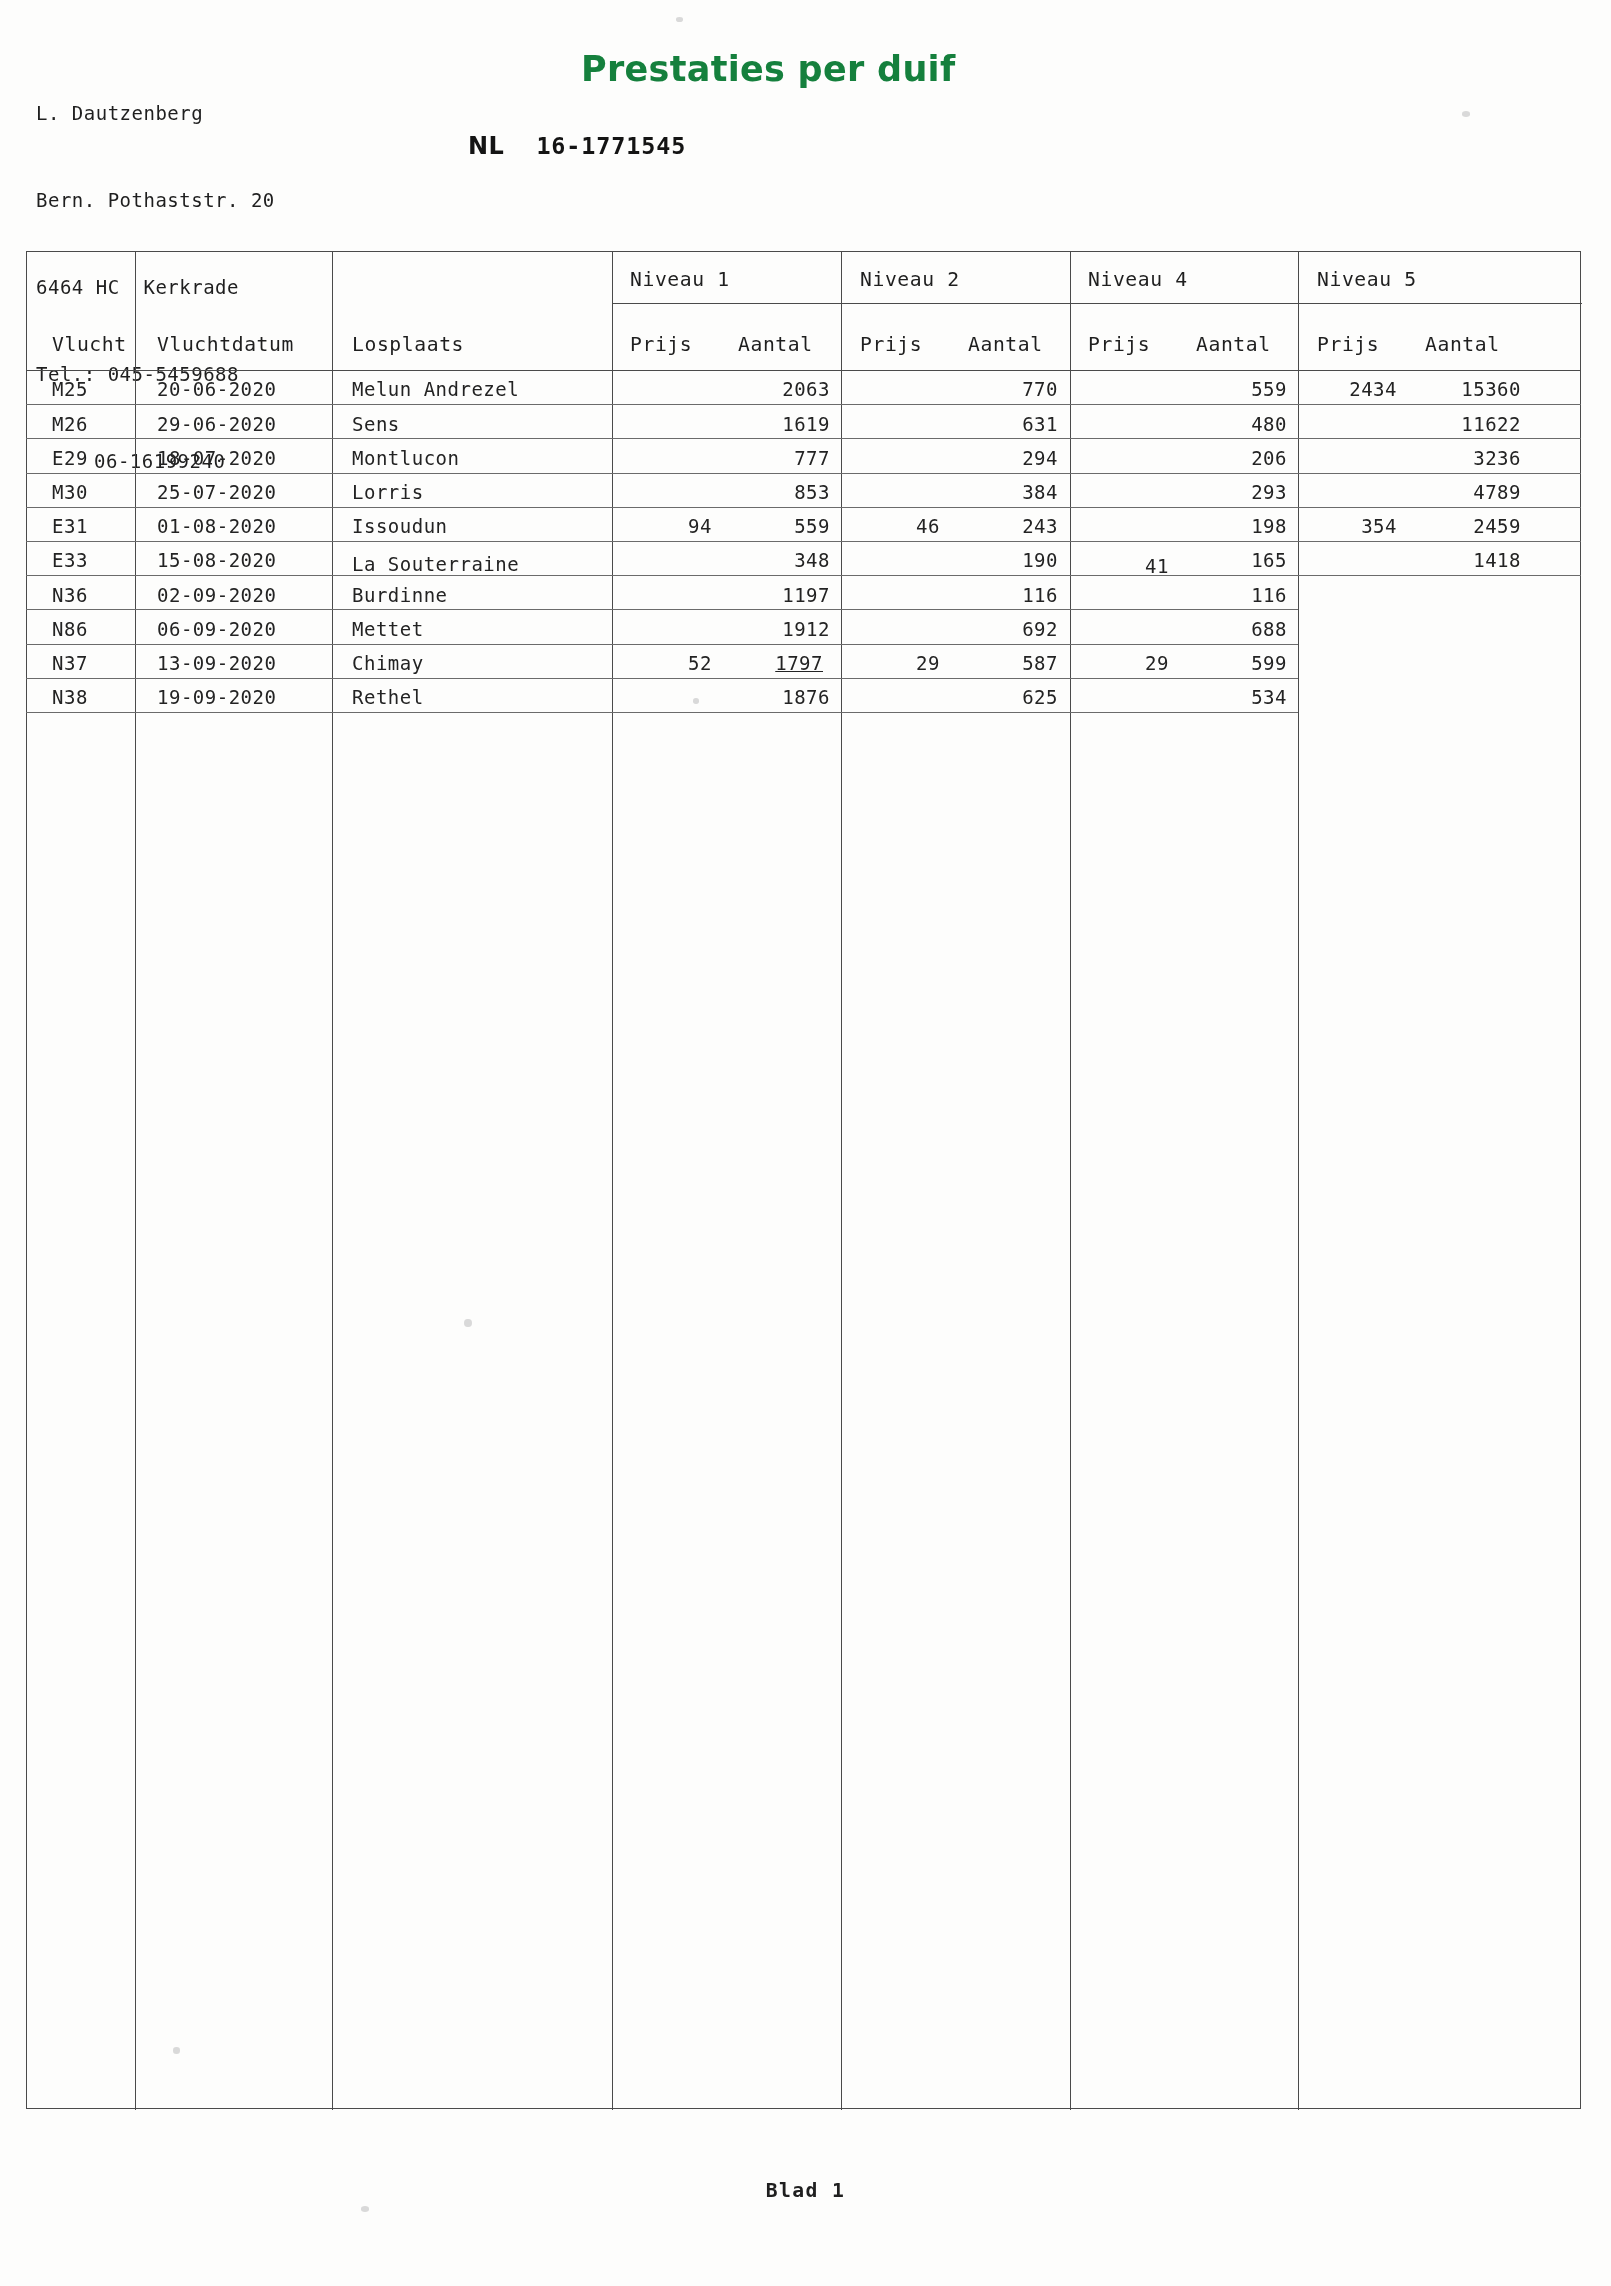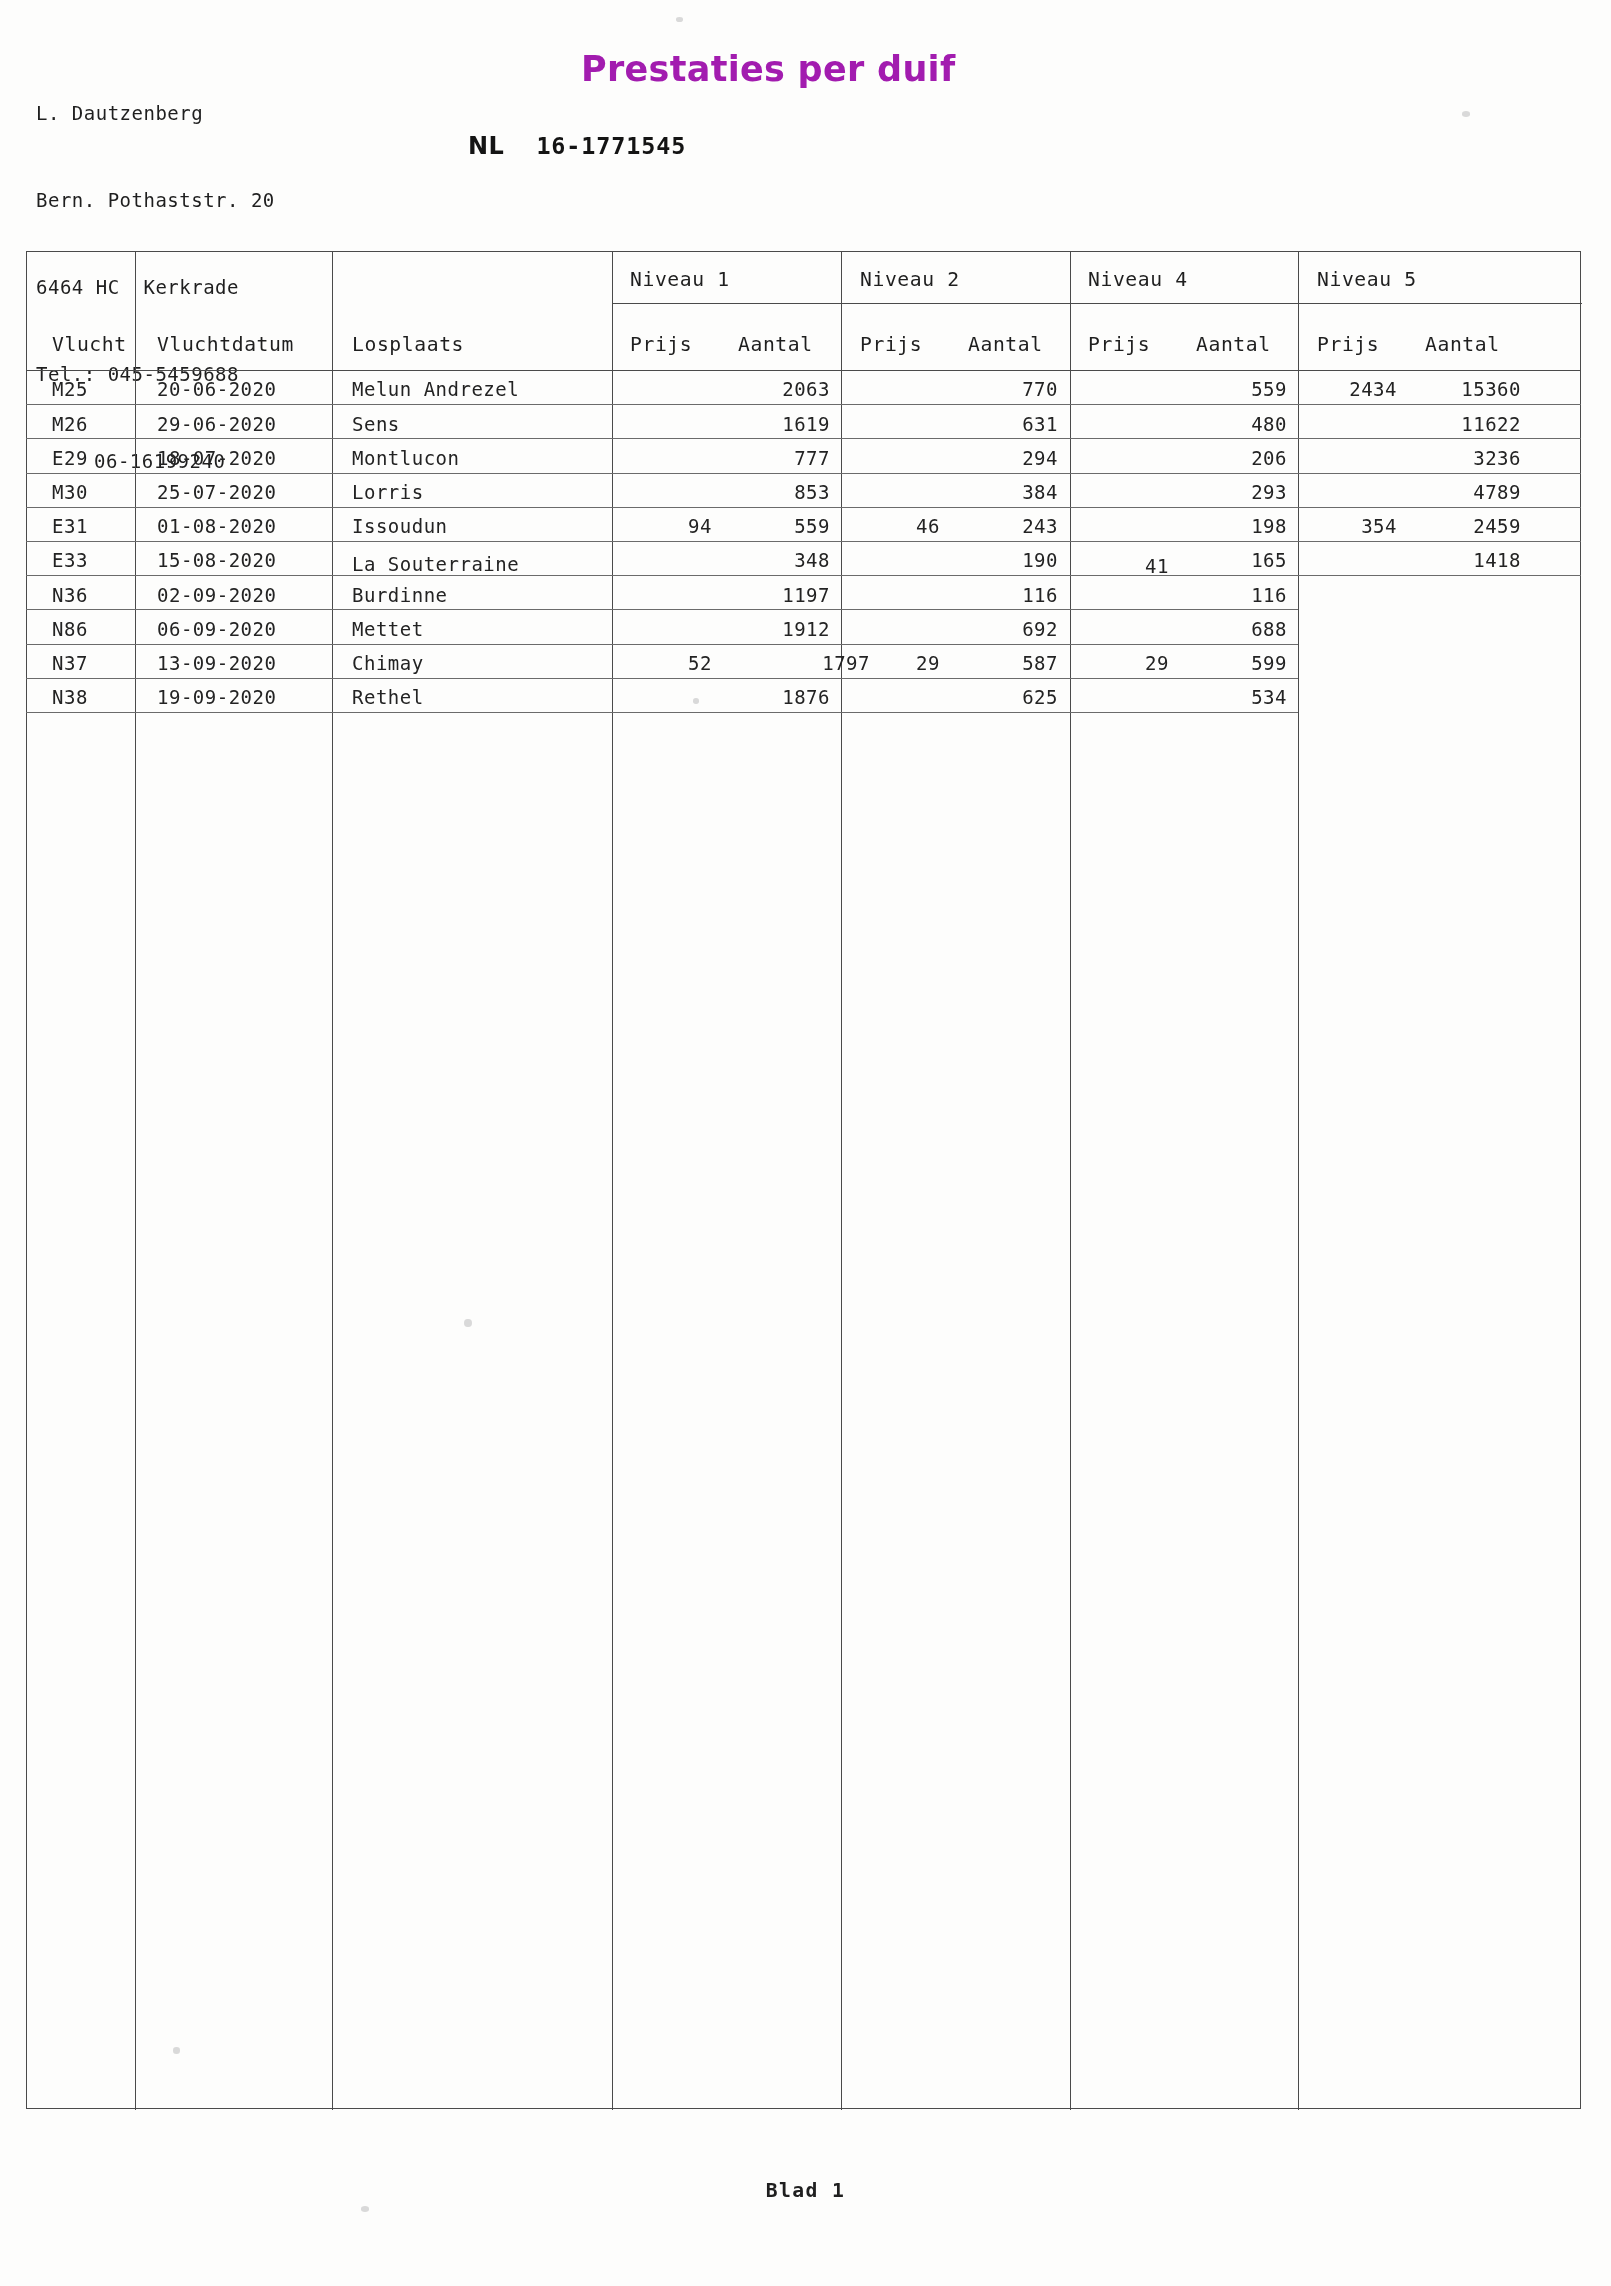--- a/index.html
+++ b/index.html
@@ -45,21 +45,21 @@
   .sender .l5 { margin-left: 58px; }
 
   .doc-title {
     position: absolute;
     left: 581px;
     top: 49px;
     font-family: "DejaVu Sans", sans-serif;
     font-weight: bold;
     font-size: 35px;
     letter-spacing: 0.3px;
-    color: #a21caf;
+    color: #15803d;
   }
 
   .ring-line {
     position: absolute;
     left: 468px;
     top: 132px;
     font-family: "DejaVu Sans", sans-serif;
     font-weight: bold;
     font-size: 24px;
     letter-spacing: 0.5px;
@@ -313,21 +313,21 @@
         <div class="cell num" style="right: 524px; top: 367px; text-align: center;">692</div>
         <div class="cell num" style="right: 413px; top: 367px;"></div>
         <div class="cell num" style="right: 295px; top: 367px;">688</div>
         <div class="cell num" style="right: 185px; top: 367px;"></div>
         <div class="cell num" style="right: 61px; top: 367px;"></div>
         <div class="row-line" style="top: 393px; left: 0px; width: 1272px;"></div>
         <div class="cell" style="left: 26px; top: 401px;">N37</div>
         <div class="cell" style="left: 131px; top: 401px;">13-09-2020</div>
         <div class="cell" style="left: 326px; top: 401px;">Chimay</div>
         <div class="cell num" style="right: 870px; top: 401px;">52</div>
-        <div class="cell num" style="right: 712px; top: 401px;">1797</div>
+        <div class="cell num" style="right: 759px; top: 401px; text-decoration: underline;">1797</div>
         <div class="cell num" style="right: 642px; top: 401px;">29</div>
         <div class="cell num" style="right: 524px; top: 401px;">587</div>
         <div class="cell num" style="right: 413px; top: 401px;">29</div>
         <div class="cell num" style="right: 295px; top: 401px;">599</div>
         <div class="cell num" style="right: 185px; top: 401px;"></div>
         <div class="cell num" style="right: 61px; top: 401px;"></div>
         <div class="row-line" style="top: 427px; left: 0px; width: 1272px;"></div>
         <div class="cell" style="left: 26px; top: 435px;">N38</div>
         <div class="cell" style="left: 131px; top: 435px;">19-09-2020</div>
         <div class="cell" style="left: 326px; top: 435px;">Rethel</div>

